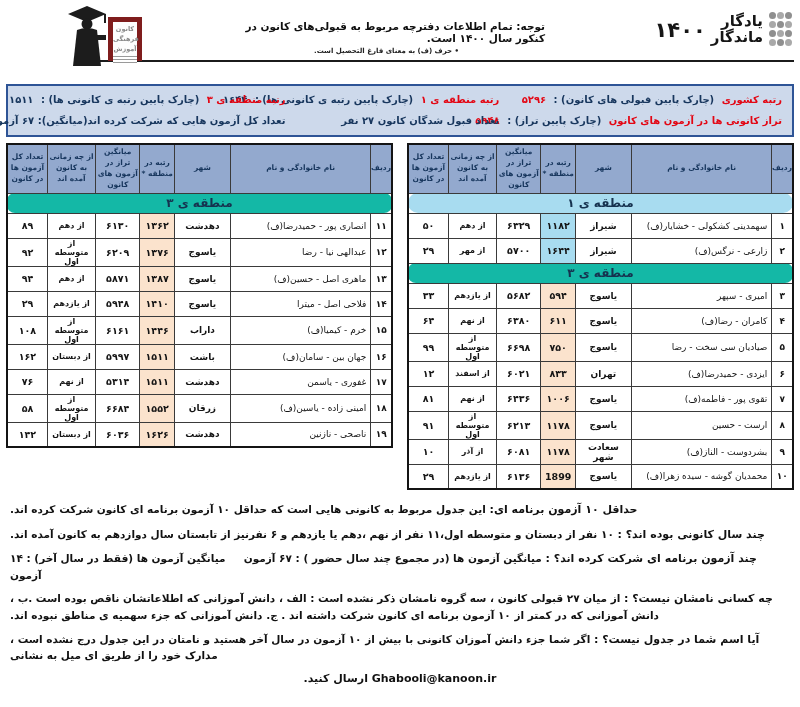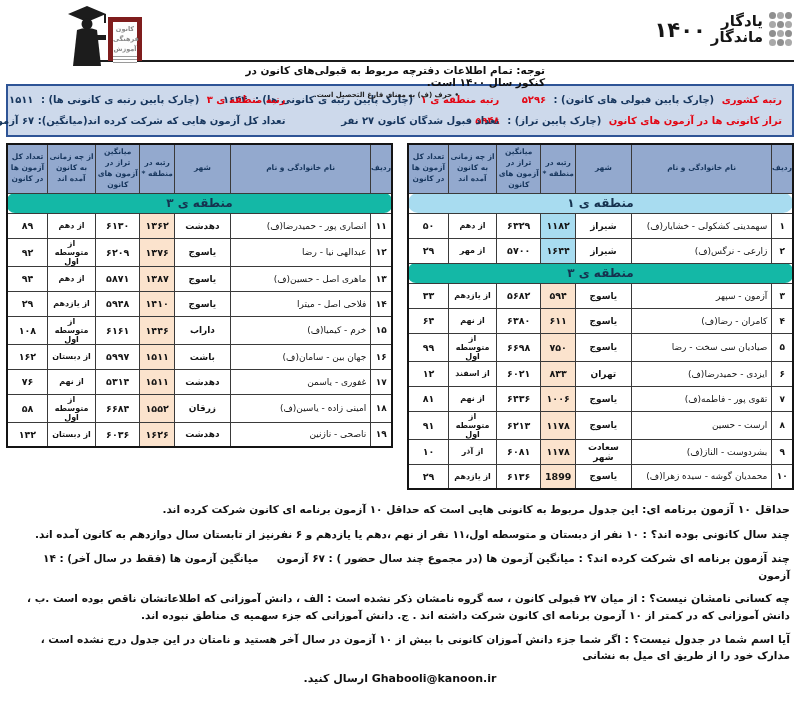--- a/index.html
+++ b/index.html
@@ -17,21 +17,21 @@
   .logo { position:absolute; left:64px; top:5px; width:112px; height:66px; direction:ltr; }
   .logo svg { position:absolute; left:0; top:0; }
   .logo-sign {
     position:absolute; left:44px; top:12px; width:34px; height:44px;
     border:5px solid #7f1d1d; background:#fdfdfd; text-align:center;
     font-size:6.5px; line-height:1.5; color:#8a8a8a; font-weight:700; padding-top:3px;
   }
   .logo-sign .stripes { margin:2px auto 0; width:24px; height:8px;
     background:repeating-linear-gradient(#9a9a9a 0 1px, #fff 1px 3px); }
 
-  .notice { position:absolute; right:255px; top:20px; width:300px; text-align:right;margin-top:44px; }
+  .notice { position:absolute; right:255px; top:20px; width:300px; text-align:right; }
   .notice-main { font-size:10.5px; font-weight:700; color:#101010; }
   .notice-sub  { font-size:7px; font-weight:700; color:#222; margin-top:3px; margin-right:86px; }
 
   .brand { position:absolute; right:8px; top:12px; display:flex; align-items:center; gap:5px; }
   .brand-dots { display:grid; grid-template-columns:repeat(3,8px); grid-auto-rows:9px; }
   .brand-dots span { width:7px; height:7px; border-radius:50%; background:#8f8f8f; display:block; }
   .brand-dots span:nth-child(even){ background:#a9a9a9; }
   .brand-names { text-align:right; font-weight:700; color:#161616; font-size:15px; line-height:1.05; }
   .brand-year { font-size:21px; font-weight:700; color:#161616; letter-spacing:-1px; }
 
@@ -68,21 +68,21 @@
   td.col-rank, td.col-avg, td.col-total { font-weight:700; }
   td.col-since { font-size:8px; font-weight:700; }
   tr.section td { font-size:12px; font-weight:700; color:#16324f; height:20px; }
   tr.section.cyan  td { background:#a8dcf0;border-radius:10px; }
   tr.section.peach td { background:#14b8a6;border-radius:8px; }
   td.hl-cyan  { background:#a8dcf0; }
   td.hl-peach { background:#fbe3cd; }
 
   
   .footer { margin:12px 10px 0; }
-  .fline { font-size:10.5px; font-weight:700; color:#111; margin-bottom:8px; line-height:1.5; text-align:right; }
+  .fline { font-size:10.5px; font-weight:700; color:#111; margin-bottom:8px; line-height:1.5; text-align:left; }
   .fline .lead { font-size:11px; }
   .femail { text-align:center; font-size:11px; font-weight:700; color:#111; margin-top:2px; }
 </style>
 </head>
 <body>
 
 <div class="pageheader">
   <div class="header-rule"></div>
 
   <div class="logo">
@@ -204,21 +204,21 @@
           <td class="col-rank hl-cyan">۱۶۴۴</td>
           <td class="col-avg">۵۷۰۰</td>
           <td class="col-since">از مهر</td>
           <td class="col-total">۲۹</td>
         </tr>
         <tr class="section peach">
           <td colspan="7">منطقه ی ۳</td>
         </tr>
         <tr>
           <td class="col-no">۳</td>
-          <td class="col-name">آزمون - سپهر</td>
+          <td class="col-name">امیری - سپهر</td>
           <td class="col-city">یاسوج</td>
           <td class="col-rank hl-peach">۵۹۴</td>
           <td class="col-avg">۵۶۸۲</td>
           <td class="col-since">از یازدهم</td>
           <td class="col-total">۳۳</td>
         </tr>
         <tr>
           <td class="col-no">۴</td>
           <td class="col-name">کامران - رضا(ف)</td>
           <td class="col-city">یاسوج</td>

